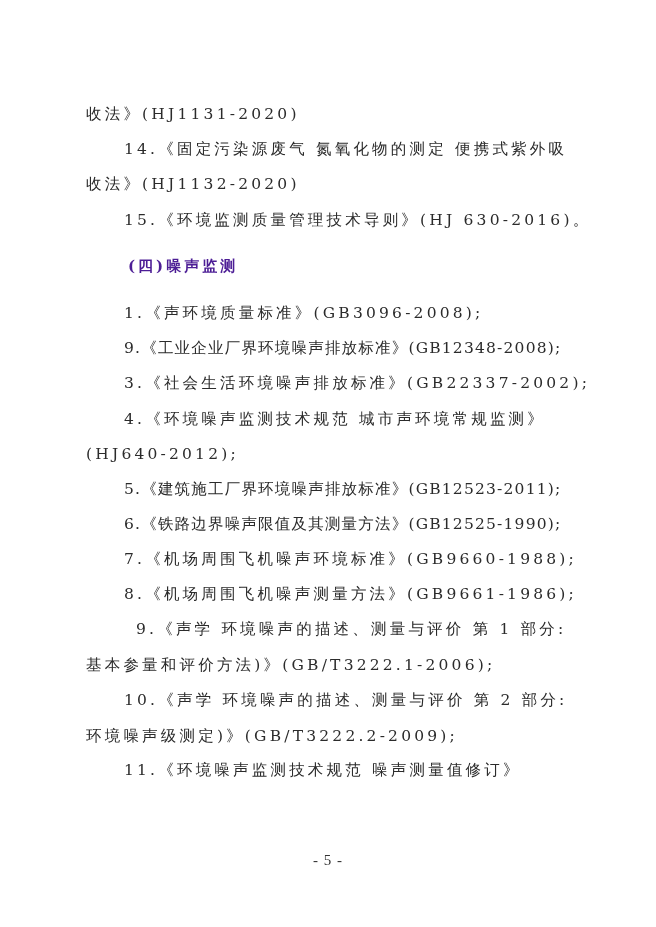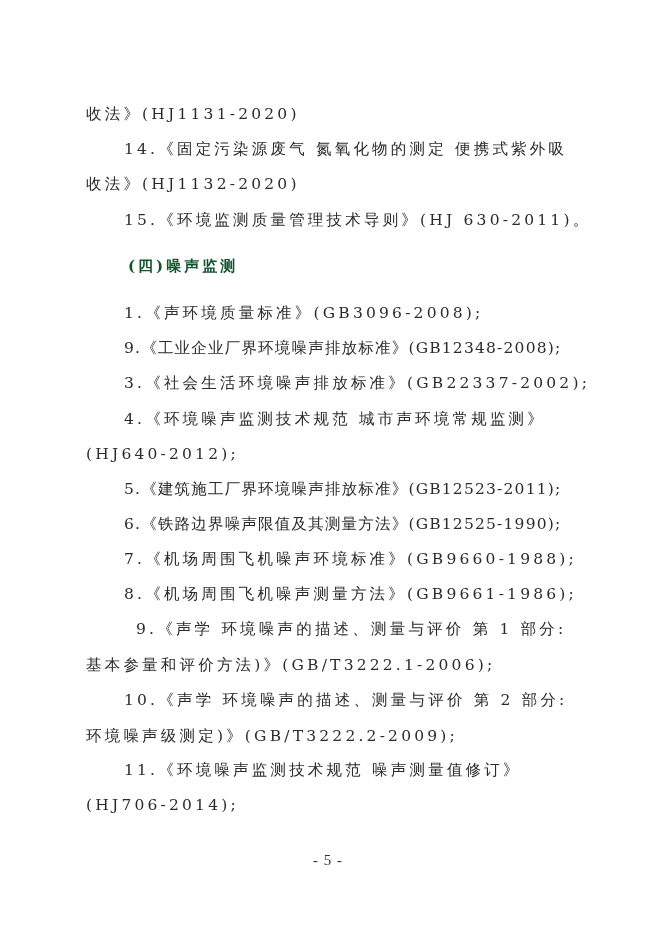--- a/index.html
+++ b/index.html
@@ -37,21 +37,21 @@
     }
     .line.tight {
       letter-spacing: 1.2px;
     }
     .heading {
       position: absolute;
       left: 128px;
       font-size: 15px;
       letter-spacing: 3px;
       font-weight: bold;
-      color: #14532d;
+      color: #4c1d95;
       white-space: nowrap;
     }
     .page-number {
       position: absolute;
       left: 0;
       width: 656px;
       top: 852px;
       text-align: center;
       font-family: "Liberation Serif", serif;
       font-size: 15px;
@@ -60,34 +60,33 @@
     }
   </style>
 </head>
 <body>
 
 <div class="page">
 
   <div class="line" style="top:104px;">收法》(HJ1131-2020)</div>
   <div class="line indent" style="top:139px;">14.《固定污染源废气 氮氧化物的测定 便携式紫外吸</div>
   <div class="line" style="top:174px;">收法》(HJ1132-2020)</div>
-  <div class="line indent" style="top:210px;">15.《环境监测质量管理技术导则》(HJ 630-2011)。</div>
+  <div class="line indent" style="top:210px;">15.《环境监测质量管理技术导则》(HJ 630-2016)。</div>
 
   <div class="heading" style="top:257px;">(四)噪声监测</div>
 
   <div class="line indent" style="top:303px;">1.《声环境质量标准》(GB3096-2008);</div>
   <div class="line indent tight" style="top:338px;">9.《工业企业厂界环境噪声排放标准》(GB12348-2008);</div>
   <div class="line indent" style="top:373px;">3.《社会生活环境噪声排放标准》(GB22337-2002);</div>
   <div class="line indent" style="top:409px;">4.《环境噪声监测技术规范 城市声环境常规监测》</div>
   <div class="line" style="top:444px;">(HJ640-2012);</div>
   <div class="line indent tight" style="top:479px;">5.《建筑施工厂界环境噪声排放标准》(GB12523-2011);</div>
   <div class="line indent tight" style="top:514px;">6.《铁路边界噪声限值及其测量方法》(GB12525-1990);</div>
   <div class="line indent" style="top:549px;">7.《机场周围飞机噪声环境标准》(GB9660-1988);</div>
   <div class="line indent" style="top:584px;">8.《机场周围飞机噪声测量方法》(GB9661-1986);</div>
   <div class="line indent" style="top:619px;margin-left:12px;">9.《声学 环境噪声的描述、测量与评价 第 1 部分:</div>
   <div class="line" style="top:655px;">基本参量和评价方法)》(GB/T3222.1-2006);</div>
   <div class="line indent" style="top:690px;">10.《声学 环境噪声的描述、测量与评价 第 2 部分:</div>
   <div class="line" style="top:726px;">环境噪声级测定)》(GB/T3222.2-2009);</div>
   <div class="line indent" style="top:760px;">11.《环境噪声监测技术规范 噪声测量值修订》</div>
-  <div class="line" style="top:795px;">(HJ706-2014);</div>
 
   <div class="page-number">- 5 -</div>
 </div>
 
 </body></html>

